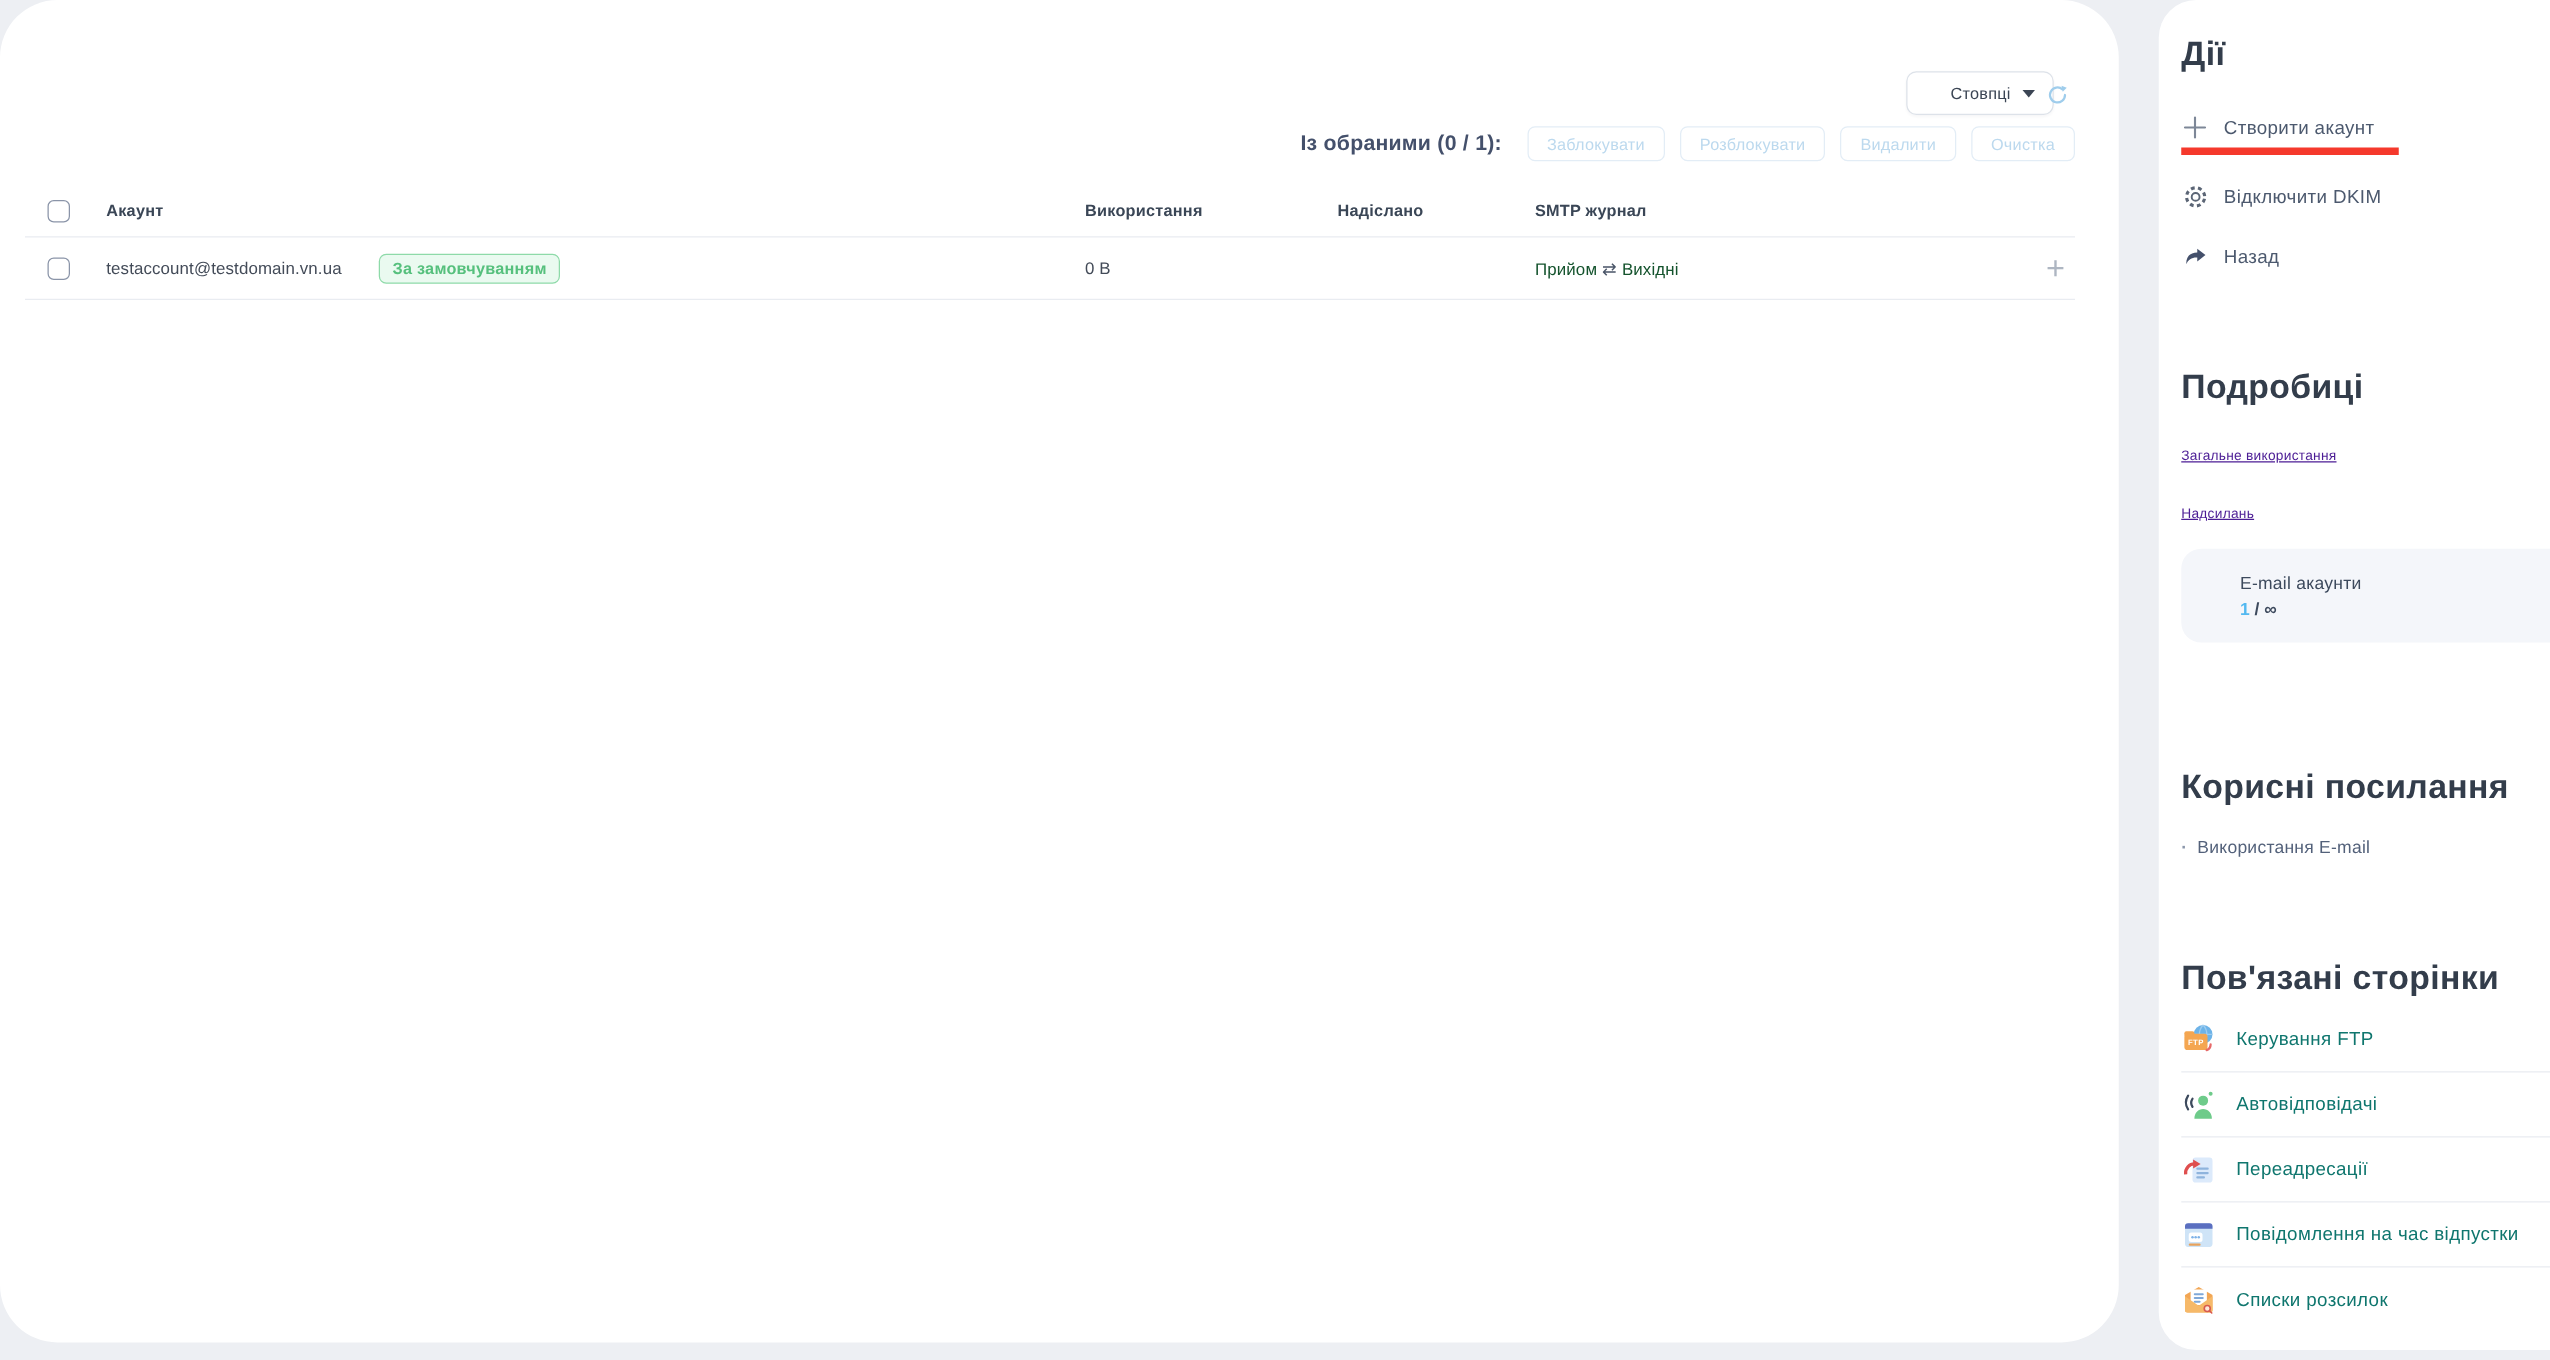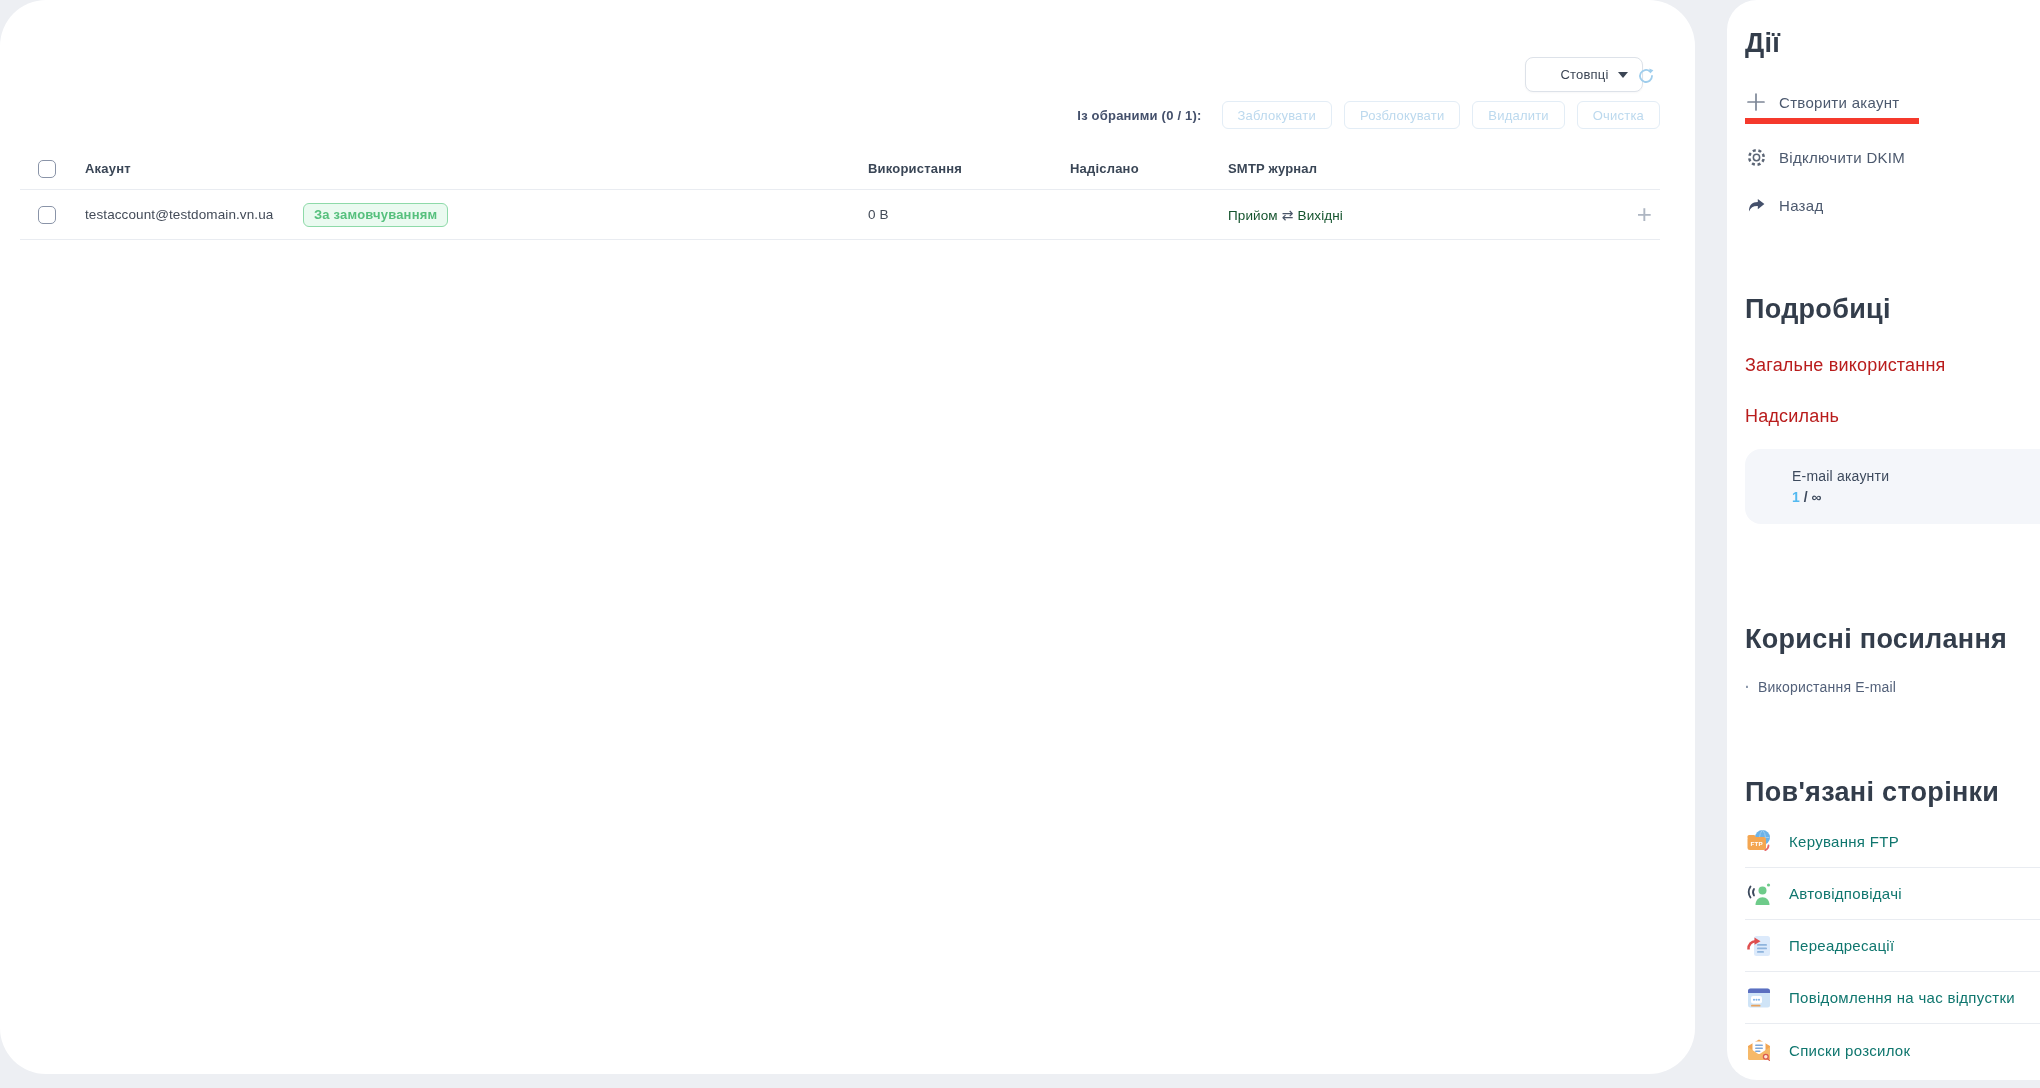--- a/index.html
+++ b/index.html
@@ -39,21 +39,21 @@
   }
   .refresh-btn {
     position: absolute; left: 1636px; top: 66px;
     width: 20px; height: 20px; cursor: pointer;
   }
   .selection-row {
     position: absolute; top: 101px; right: 35px;
     display: flex; align-items: center; gap: 12px;
   }
   .selection-label {
-    font-size: 13px; font-weight: bold; color: #44506b;
+    font-size: 17px; font-weight: bold; color: #44506b;
     margin-right: 8px; letter-spacing: .2px;
   }
   .ghost-btn {
     height: 28px; padding: 0 15px;
     background: #fff;
     border: 1px solid #e3edf6;
     border-radius: 6px;
     font-family: "Liberation Sans", sans-serif;
     font-size: 13px; font-weight: 500; color: #bcd9ee;
     letter-spacing: .2px; cursor: default;
@@ -114,21 +114,21 @@
   .action-item .ico { width: 22px; height: 22px; display: flex; align-items: center; justify-content: center; }
   #create-account { margin-top: 32px; }
   .red-underline { margin-top: 5px; width: 174px; height: 6px; background: #f5392c; }
   #disable-dkim { margin-top: 22px; }
   #back-action  { margin-top: 26px; }
   #details-title { margin-top: 78px; }
   .detail-row {
     margin-top: 30px;
     display: flex; justify-content: space-between; align-items: baseline;
   }
-  .detail-label { font-size: 18px; color: #b91c1c; letter-spacing: .2px; }
+  .detail-label { font-size: 11px; color: #4c1d95; letter-spacing: .2px; text-decoration: underline; }
   .detail-value { font-size: 14px; font-weight: bold; color: #39455a; letter-spacing: .3px; }
   .quota-card {
     margin-top: 22px;
     background: #f4f6fa; border-radius: 16px;
     padding: 19px 16px 19px 47px;
   }
   .quota-label { font-size: 14px; font-weight: 500; color: #3d4a5d; letter-spacing: .2px; }
   .quota-line { margin-top: 5px; font-size: 14px; font-weight: bold; color: #3d4a5d; }
   .quota-used { color: #53b9f0; }
   #useful-title { margin-top: 100px; }

